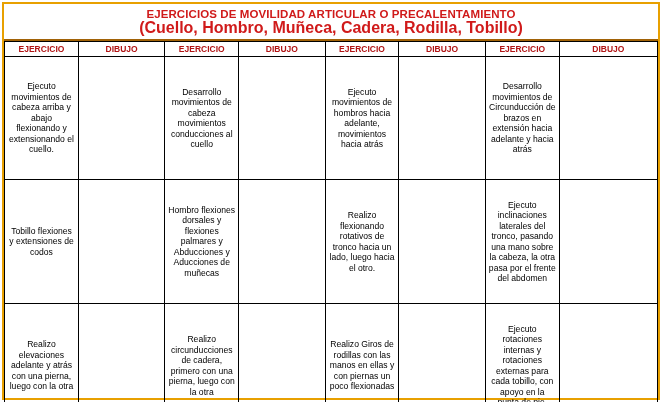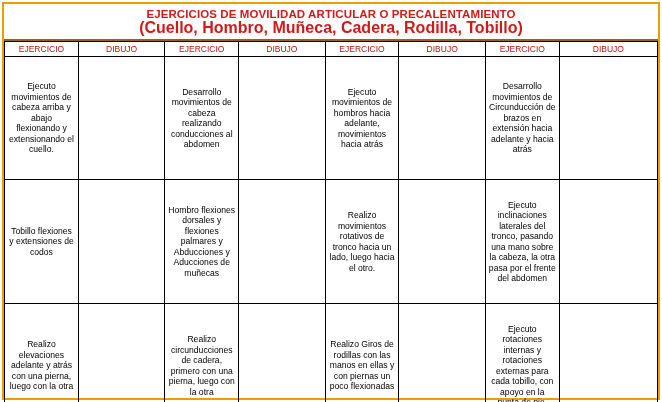--- a/index.html
+++ b/index.html
@@ -56,21 +56,21 @@
     flex: 1 1 auto;
   }
   table.grid th, table.grid td {
     border: 1px solid #000;
     vertical-align: middle;
     text-align: center;
     box-sizing: border-box;
   }
   table.grid th {
     font-size: 8.5px;
-    font-weight: normal;
+    font-weight: bold;
     color: #b11414;
     height: 15px;
     padding: 1px 0;
   }
   td.text-cell {
     font-size: 8.6px;
     line-height: 10.5px;
     color: #000;
     padding: 2px 3px;
   }
@@ -134,21 +134,21 @@
               
               
               
               
               
               
               
             </div>
           </td>
 
-          <td class="text-cell">Desarrollo movimientos de cabeza realizando conducciones al abdomen</td>
+          <td class="text-cell">Desarrollo movimientos de cabeza movimientos conducciones al cuello</td>
           <td class="img-cell">
             <div class="fig">
               
               
               
               
               
               
               
               
@@ -209,21 +209,21 @@
               
               
               
               
               
               
               
             </div>
           </td>
 
-          <td class="text-cell">Realizo movimientos rotativos de tronco hacia un lado, luego hacia el otro.</td>
+          <td class="text-cell">Realizo flexionando rotativos de tronco hacia un lado, luego hacia el otro.</td>
           <td class="img-cell">
             <div class="fig">
               
               
               
               
               
               
               
               

